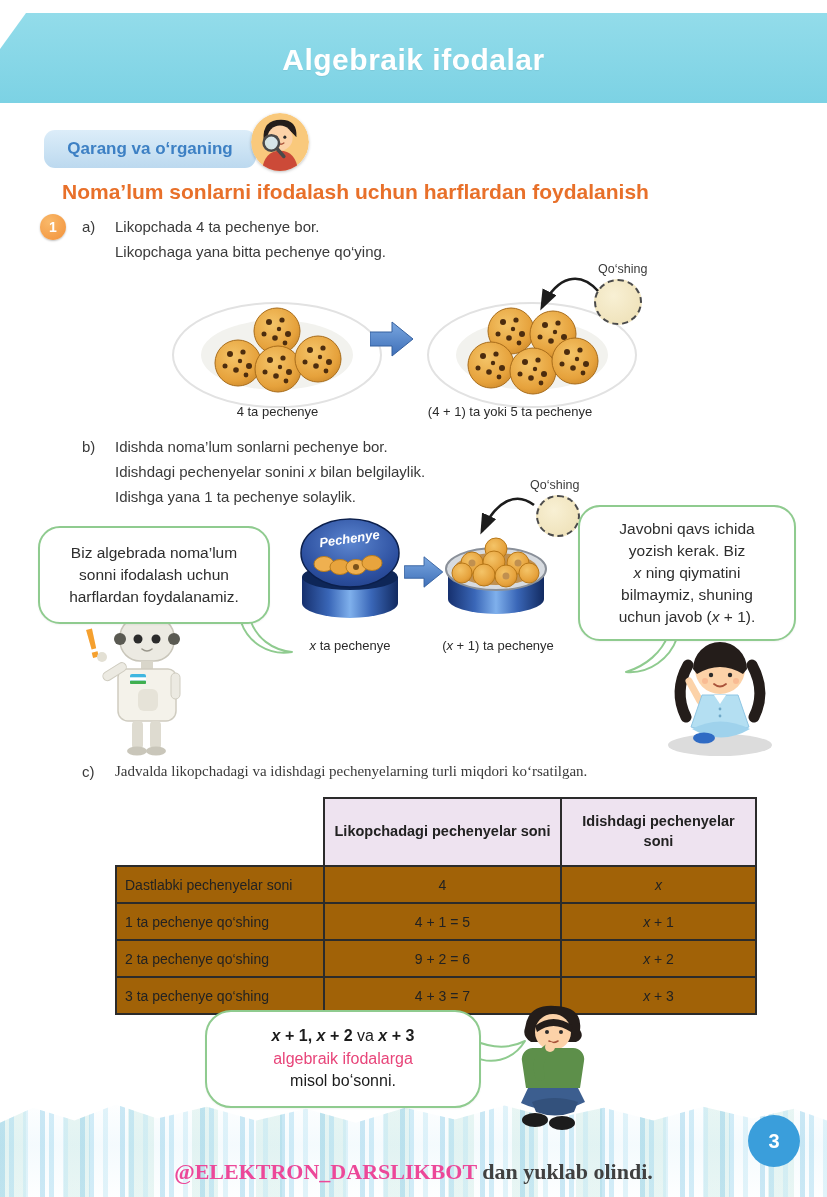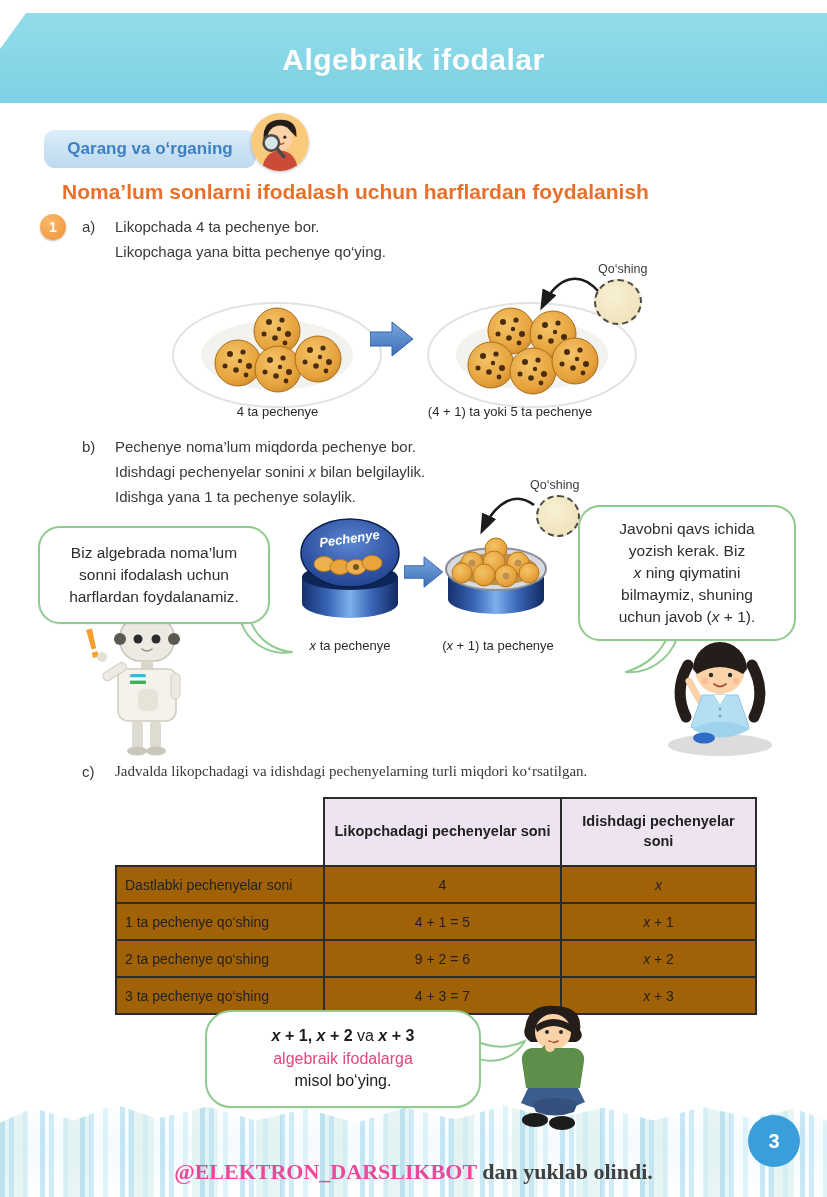--- a/index.html
+++ b/index.html
@@ -218,21 +218,21 @@
           </marker>
         </defs>
       <path d="M70,22 C52,2 30,6 14,38" fill="none" stroke="#1c1c1c" stroke-width="2.6" marker-end="url(#ahA)"></path>
     </svg>
   </div>
 
   <div class="abs caption" style="left:170px;top:397px;width:215px;">4 ta pechenye</div>
   <div class="abs caption" style="left:380px;top:397px;width:260px;">(4 + 1) ta yoki 5 ta pechenye</div>
 
   <div class="abs body-text" style="left:82px;top:431px;">b)</div>
-  <div class="abs body-text" style="left:115px;top:431px;">Pechenye noma’lum miqdorda pechenye bor.</div>
+  <div class="abs body-text" style="left:115px;top:431px;">Idishda noma’lum sonlarni pechenye bor.</div>
   <div class="abs body-text" style="left:115px;top:456px;"><span>Idishdagi pechenyelar sonini </span><i class="vx">x</i><span> bilan belgilaylik.</span></div>
   <div class="abs body-text" style="left:115px;top:481px;">Idishga yana 1 ta pechenye solaylik.</div>
 
   <div class="abs qoshing" style="left:530px;top:471px;">Qo‘shing</div>
   <div class="abs dashed-cookie" style="left:536px;top:488px;width:40px;height:38px;"></div>
   <div class="abs" style="left:472px;top:488px;width:70px;height:48px;">
     <svg width="70" height="48" viewBox="0 0 70 48">
       <defs>
           <marker id="ahB" markerWidth="9" markerHeight="8" refX="6.5" refY="3" orient="auto">
             <path d="M0,0 L8,3 L0,6 Z" fill="#1c1c1c"></path>
@@ -423,21 +423,21 @@
       <td class="lbl">3 ta pechenye qo‘shing</td>
       <td class="num">4 + 3 = 7</td>
       <td class="num"><i class="vx">x</i><span> + 3</span></td>
     </tr>
   </tbody>
     </table>
 
   <div class="abs bubble" style="left:205px;top:1003px;width:272px;height:94px;border-radius:26px;">
     <div class="concl-l1"><b><i class="vx">x</i></b><b> + 1, </b><b><i class="vx">x</i></b><b> + 2 </b><span>va </span><b><i class="vx">x</i></b><b> + 3</b></div>
     <div class="concl-l2">algebraik ifodalarga</div>
-    <div class="concl-l3">misol bo‘ying.</div>
+    <div class="concl-l3">misol bo‘sonni.</div>
   </div>
   <div class="abs tail" style="left:471px;top:1027px;width:56px;height:40px;">
     <svg width="56" height="40" viewBox="0 0 56 40">
       <path d="M2,6 C22,15 40,14 54,7 C41,28 18,31 2,22 Z" fill="#ffffff" stroke="#8fcb8f" stroke-width="2" stroke-linejoin="round"></path>
     </svg>
   </div>
 
   <div class="abs" style="left:495px;top:995px;width:115px;height:132px;z-index:3;">
     <svg width="115" height="132" viewBox="0 0 115 132">
       <path d="M30,26 Q33,2 60,4 Q88,5 85,28 Q90,36 81,40 L36,40 Q27,34 30,26 Z" fill="#241d1a"></path>

